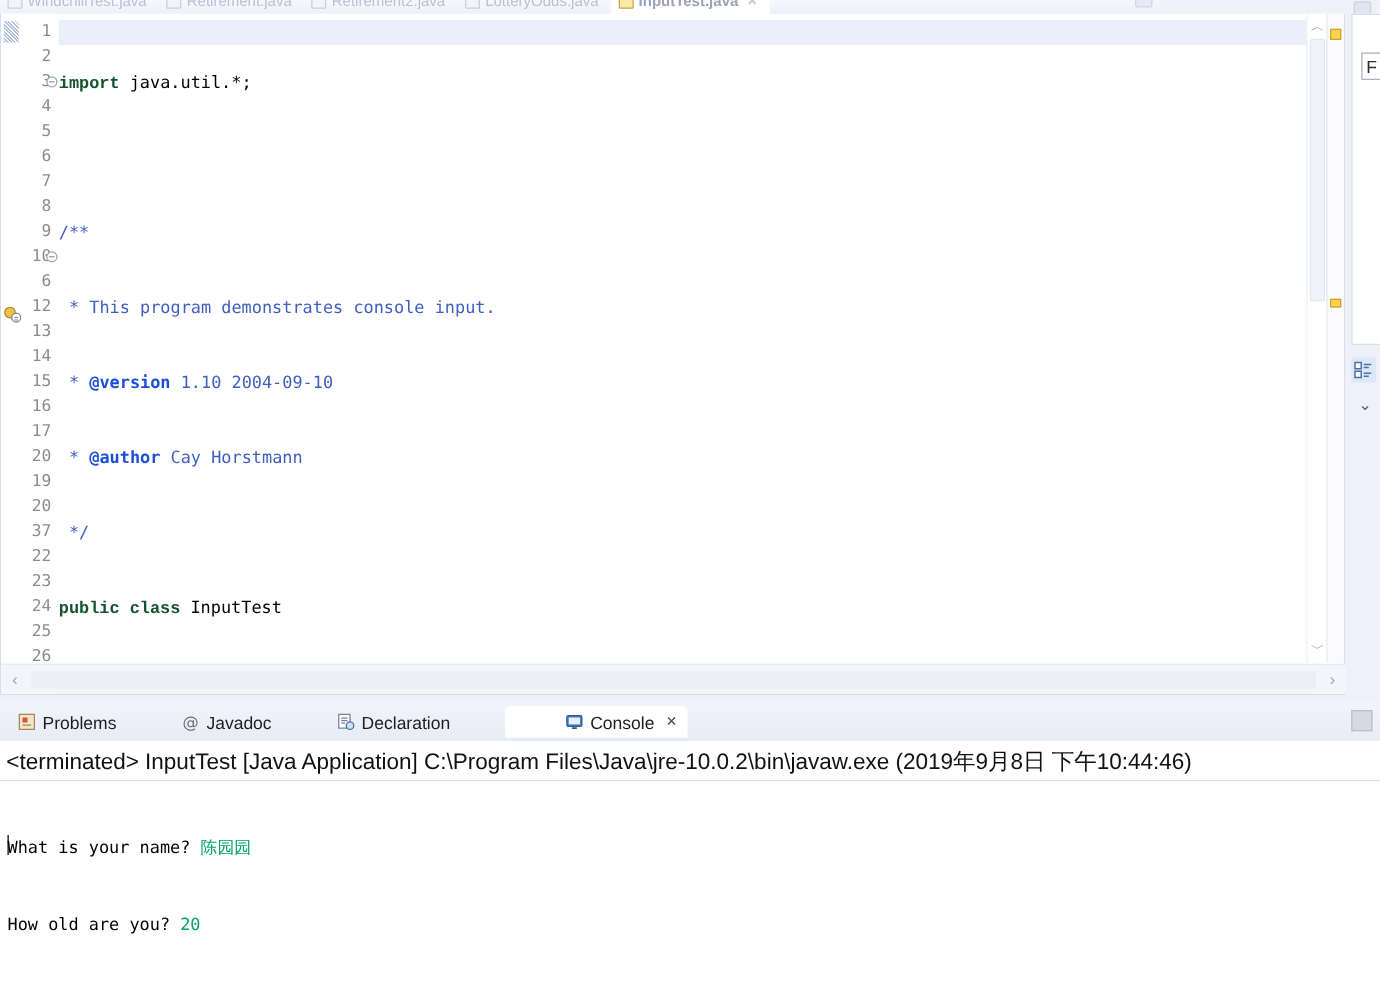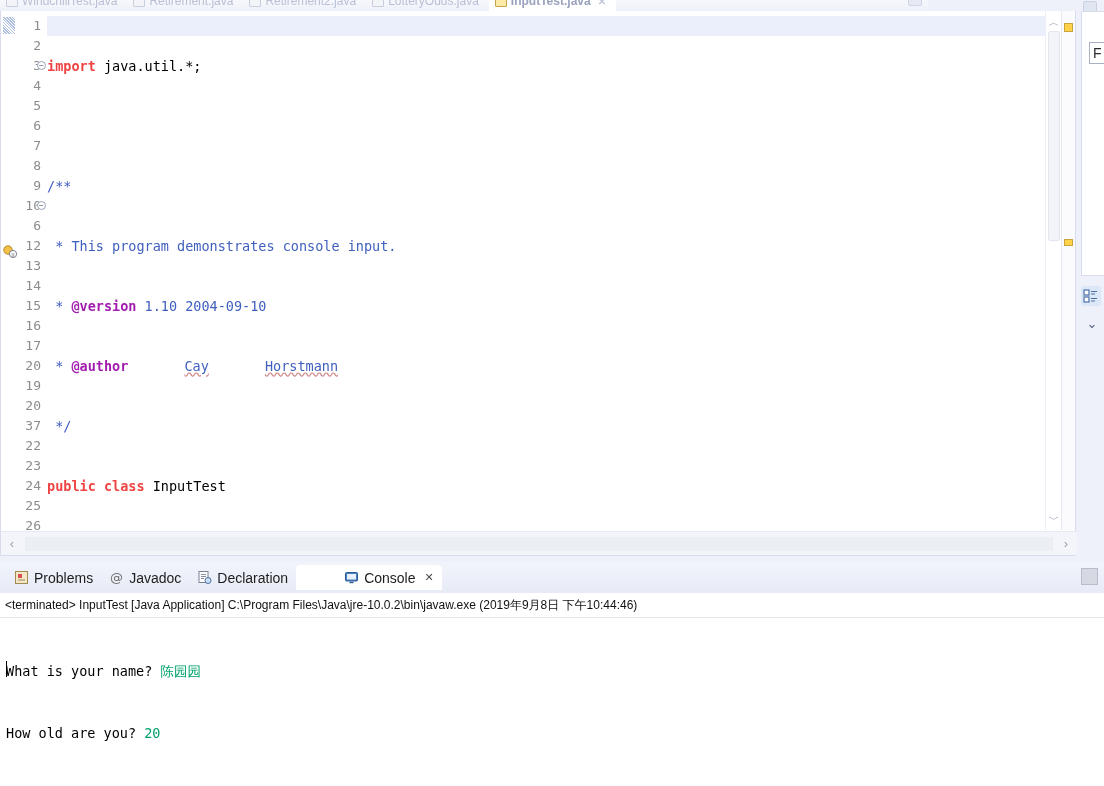--- a/index.html
+++ b/index.html
@@ -81,28 +81,28 @@
 
   .code {
     position: absolute; left: 46px; top: 0; right: 30px;
     padding-top: 5px;
     font-family: "DejaVu Sans Mono", monospace;
     font-size: 13.5px; line-height: 20px;
     color: #000000;
     white-space: pre;
   }
   .code .ln { height: 20px; }
-  .kw  { color: #ef4444; font-weight: bold; }
+  .kw  { color: #14532d; font-weight: bold; font-family: Liberation Mono, monospace; }
   .jdoc{ color: #3f5fbf; }
-  .jtag{ color: #a21caf; font-weight: bold; }
+  .jtag{ color: #1d4ed8; font-weight: bold; }
   .fld { color: #0000c0; font-style: italic; font-weight: bold; }
   .sq  { text-decoration: underline; text-decoration-style: wavy;
          text-decoration-color: #c0c0c0; }
-  .sqr { text-decoration: underline; text-decoration-style: wavy;
-         text-decoration-color: #d08a8a; margin-left: 48px; }
+  .sqr { text-decoration-style: wavy;
+         text-decoration-color: #d08a8a; }
 
   .curline {
     position: absolute; left: 46px; right: 30px; top: 5px;
     height: 20px; background: #eaeffb;
   }
   .gutter-cur {
     position: absolute; left: 2px; top: 6px; width: 12px; height: 17px;
     background:
       repeating-linear-gradient(45deg, #9fb4d8 0 1px, #ffffff 1px 2px);
     opacity: .85;
@@ -190,20 +190,21 @@
   
   .bottom {
     position: absolute; left: 0; top: 562px;
     width: 1104px; height: 224px;
     background: #eef1f9;
   }
   .btabs {
     position: absolute; left: 0; top: 0; width: 1104px; height: 31px;
     display: flex; align-items: center; padding-left: 6px;
     background: linear-gradient(to bottom, #f2f4fb 0%, #e7ebf6 100%);
+    gap: 36px;
   }
   .btab {
     display: flex; align-items: center; gap: 5px;
     height: 25px; padding: 0 8px;
     font-size: 14px; color: #1d1d1d;
     border-radius: 4px 4px 0 0;
   }
   .btab.active { background: #ffffff; padding-left: 48px; }
   .btab .bico { width: 15px; height: 15px; flex: 0 0 15px; position: relative; }
   .btab .bclose { font-size: 11px; color: #4d4d4d; margin-left: 4px; }
@@ -215,21 +216,21 @@
     width: 17px; height: 17px;
     background: #d6d9e2; border: 1px solid #b9bdcb;
   }
   .cbody {
     position: absolute; left: 0; top: 31px;
     width: 1104px; height: 193px;
     background: #ffffff; border-top: 1px solid #ffffff;
   }
   .cstatus {
     font-family: "Liberation Sans", sans-serif;
-    font-size: 12px; color: #111111;
+    font-size: 18px; color: #111111;
     padding: 3px 0 3px 5px;
     border-bottom: 1px solid #e3e3e3;
     white-space: pre;
   }
   .cout {
     font-family: "DejaVu Sans Mono", monospace;
     font-size: 13.5px; line-height: 20.5px;
     color: #000000; padding: 2px 0 0 6px;
     white-space: pre;
     position: relative;

